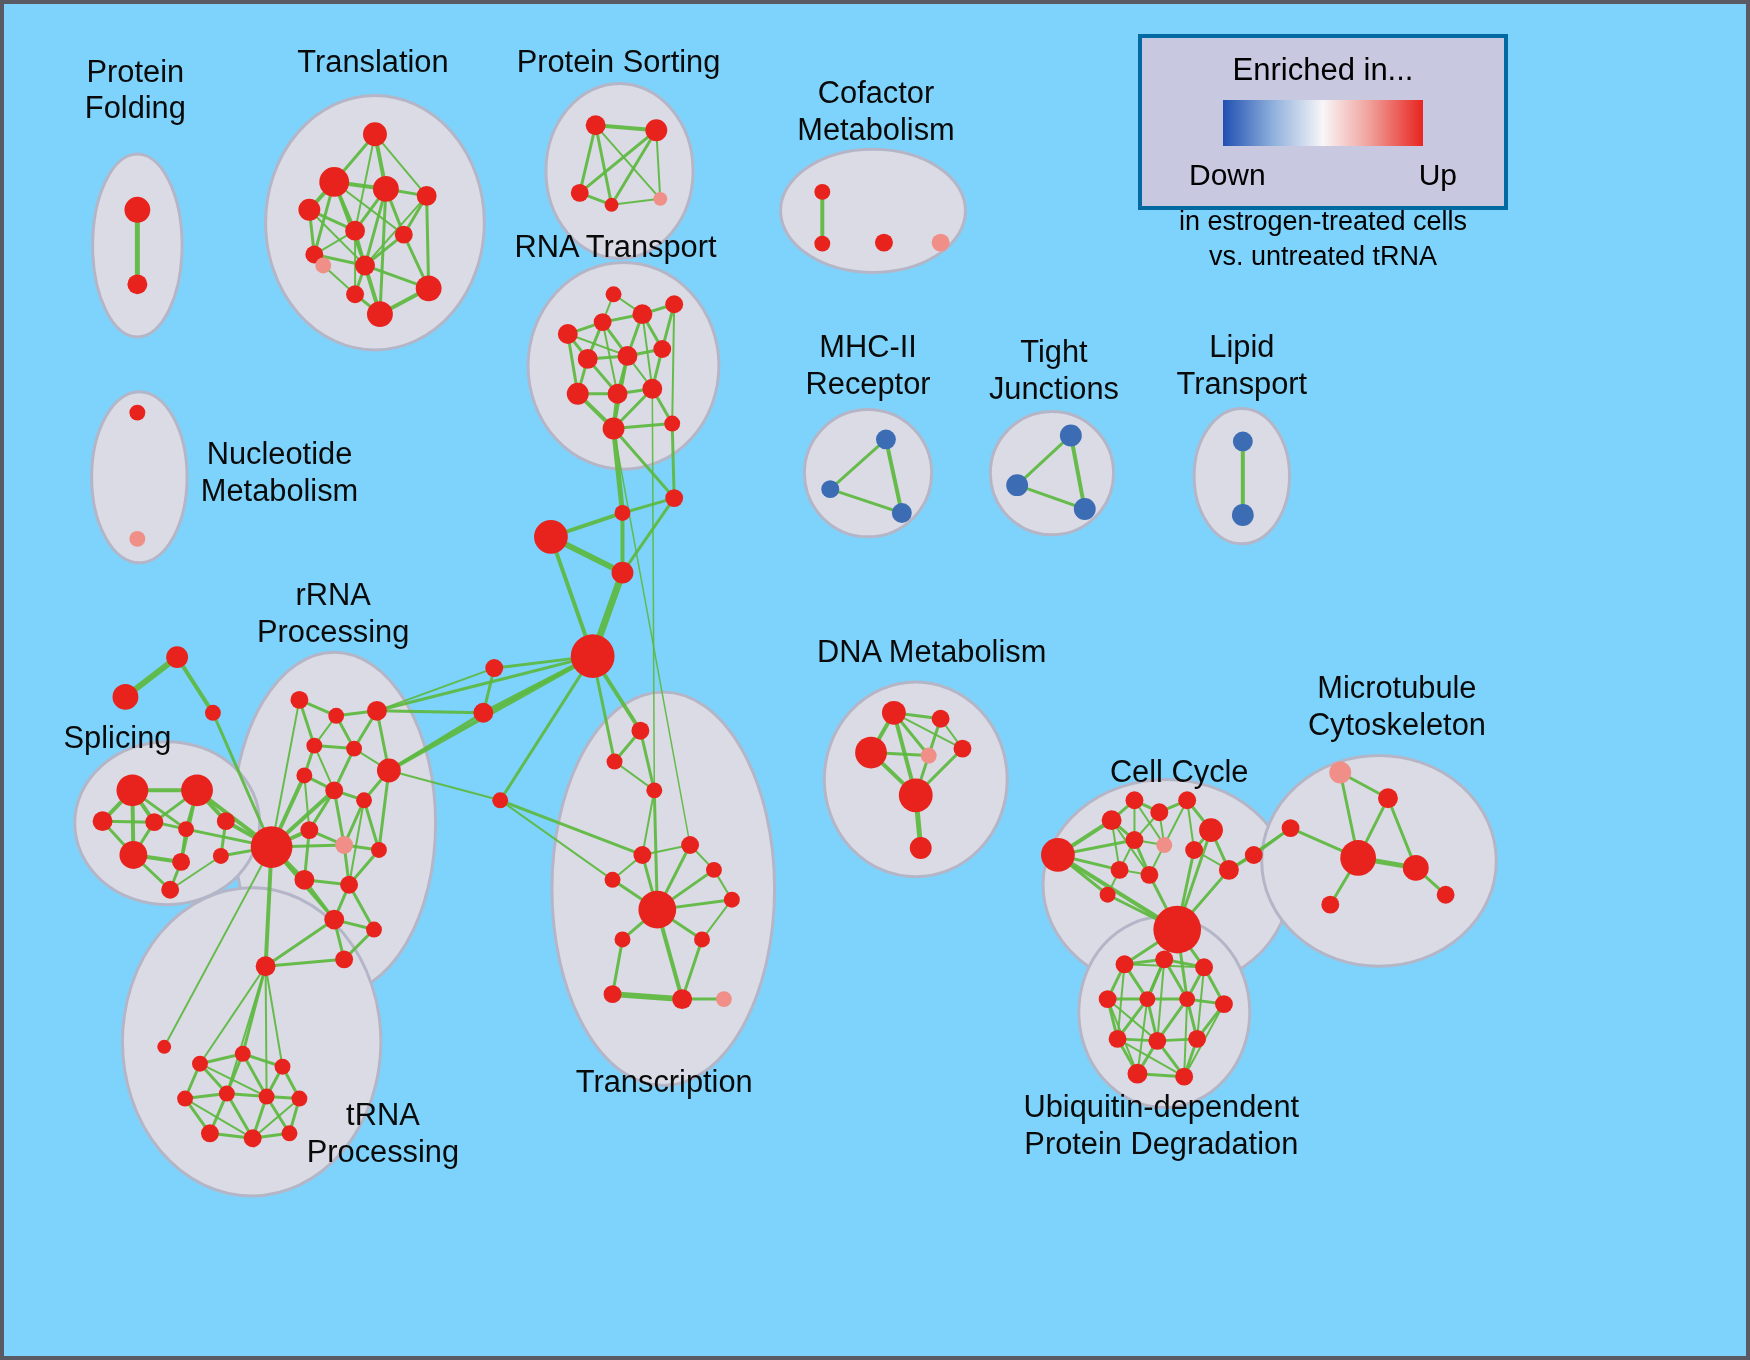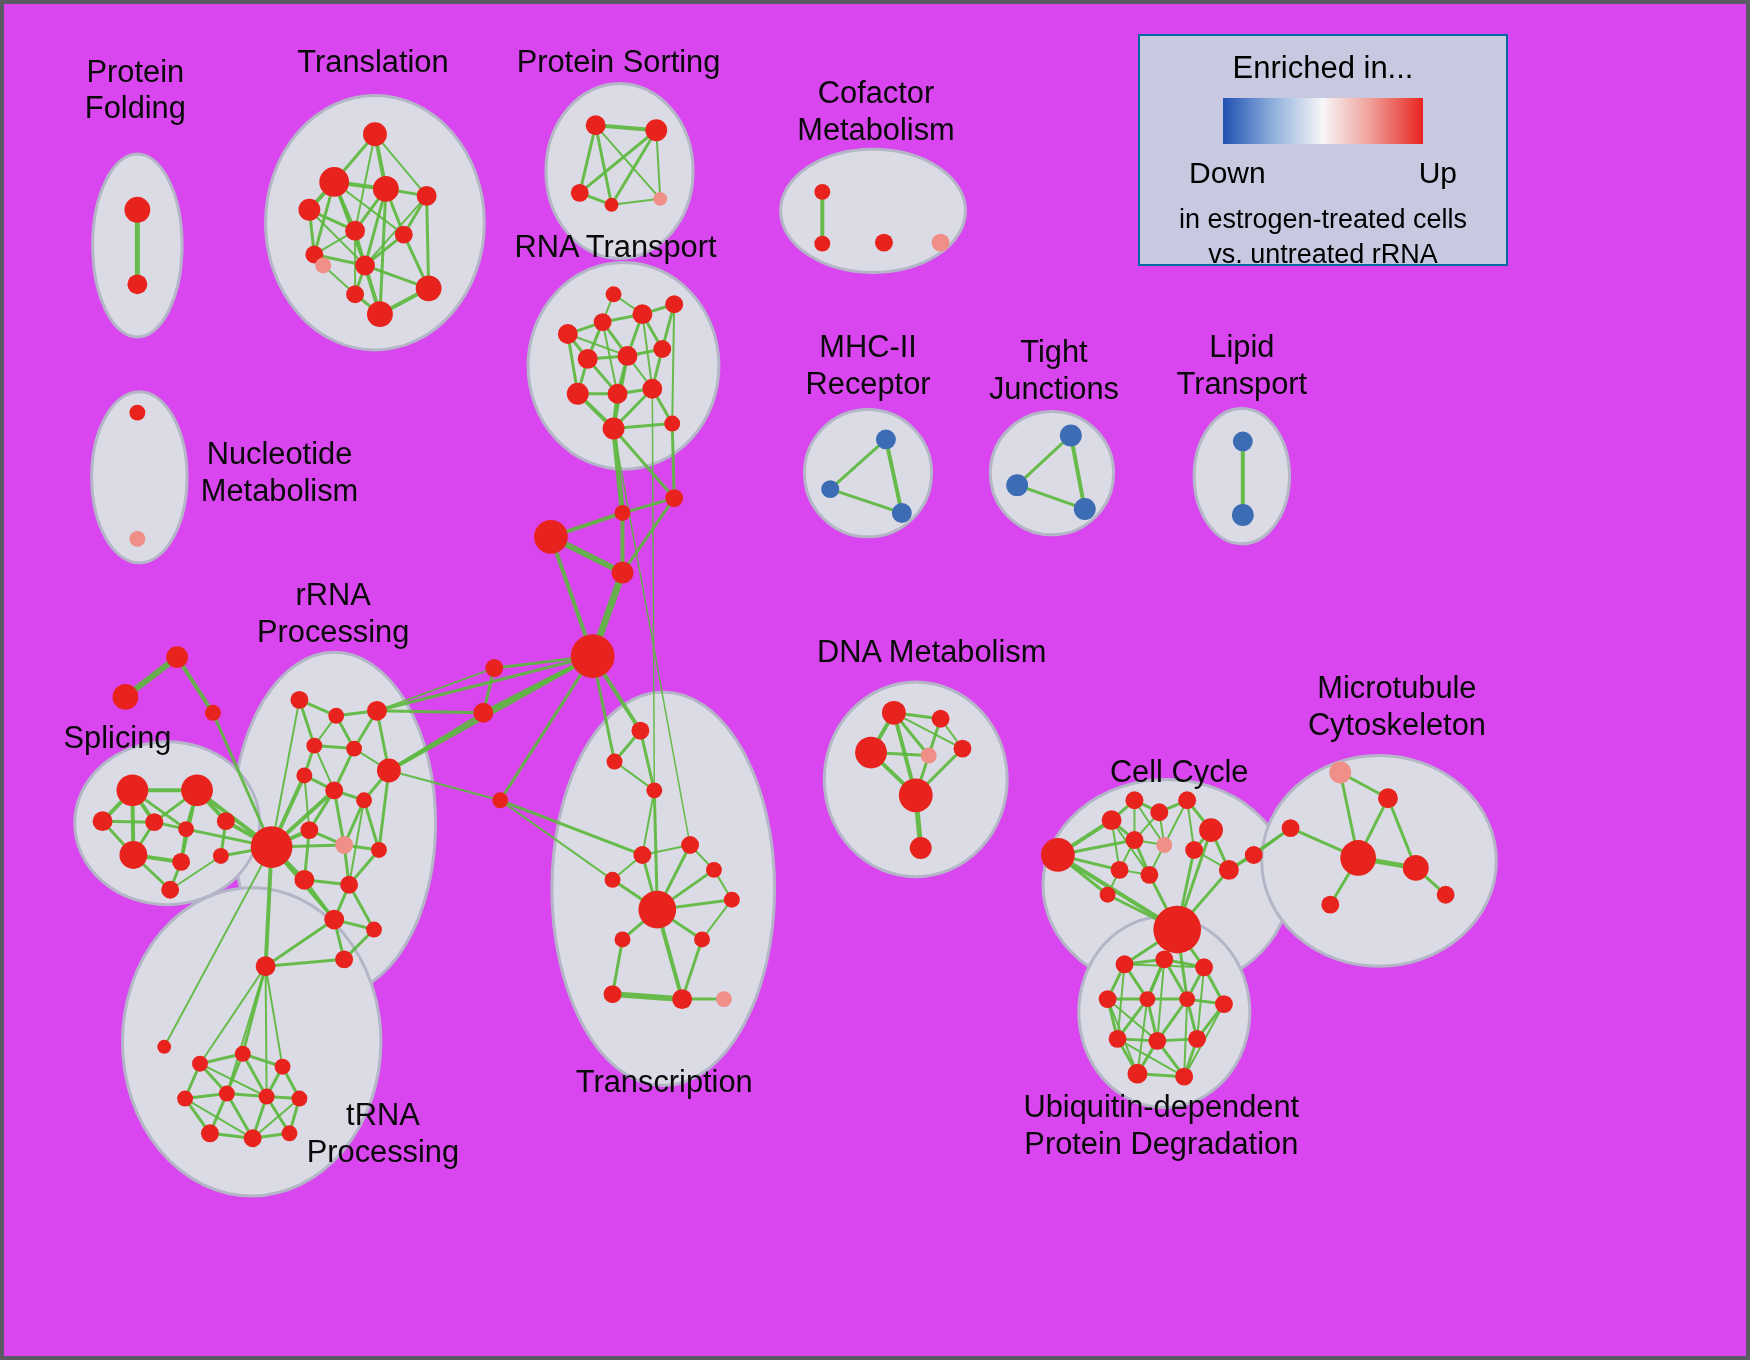--- a/index.html
+++ b/index.html
@@ -1,33 +1,33 @@
 <!DOCTYPE html>
 <html><head>
 <meta charset="utf-8">
 <style>
   html, body { margin: 0; padding: 0; background: #9ea0b8; }
   .figure {
     position: relative;
     width: 1750px;
     height: 1360px;
-    background: #d946ef;
+    background: #7dd3fc;
     border: 4px solid #5a5a64;
     box-sizing: border-box;
     font-family: "Liberation Sans", sans-serif;
     overflow: hidden;
   }
   .figure svg { position: absolute; left: 0; top: 0; width: 100%; height: 100%; }
   .legend {
     position: absolute;
     left: 1134px;
     top: 30px;
     width: 370px;
-    height: 232px;
-    border: 2px solid #0369a1;
+    height: 176px;
+    border: 4px solid #0369a1;
     background: #c8c9e0;
     box-sizing: border-box;
     text-align: center;
     color: #000;
   }
   .legend-title { font-size: 31px; margin-top: 14px; }
   .legend-bar {
     width: 200px; height: 46px;
     margin: 12px auto 6px auto;
     background: linear-gradient(90deg, #2050b2 0%, #8fb0dc 25%, #f8f6f8 50%, #f0a29c 73%, #e8241f 100%);
@@ -577,17 +577,17 @@
 
   <div class="legend">
     <div class="legend-title">Enriched in...</div>
     <div class="legend-bar"></div>
     <div class="legend-scale">
       <span>Down</span>
       <span>Up</span>
     </div>
     <div class="legend-sub">
       <div>in estrogen-treated cells</div>
-      <div>vs. untreated rRNA</div>
+      <div>vs. untreated tRNA</div>
     </div>
   </div>
 
 </div>
 
 </body></html>

